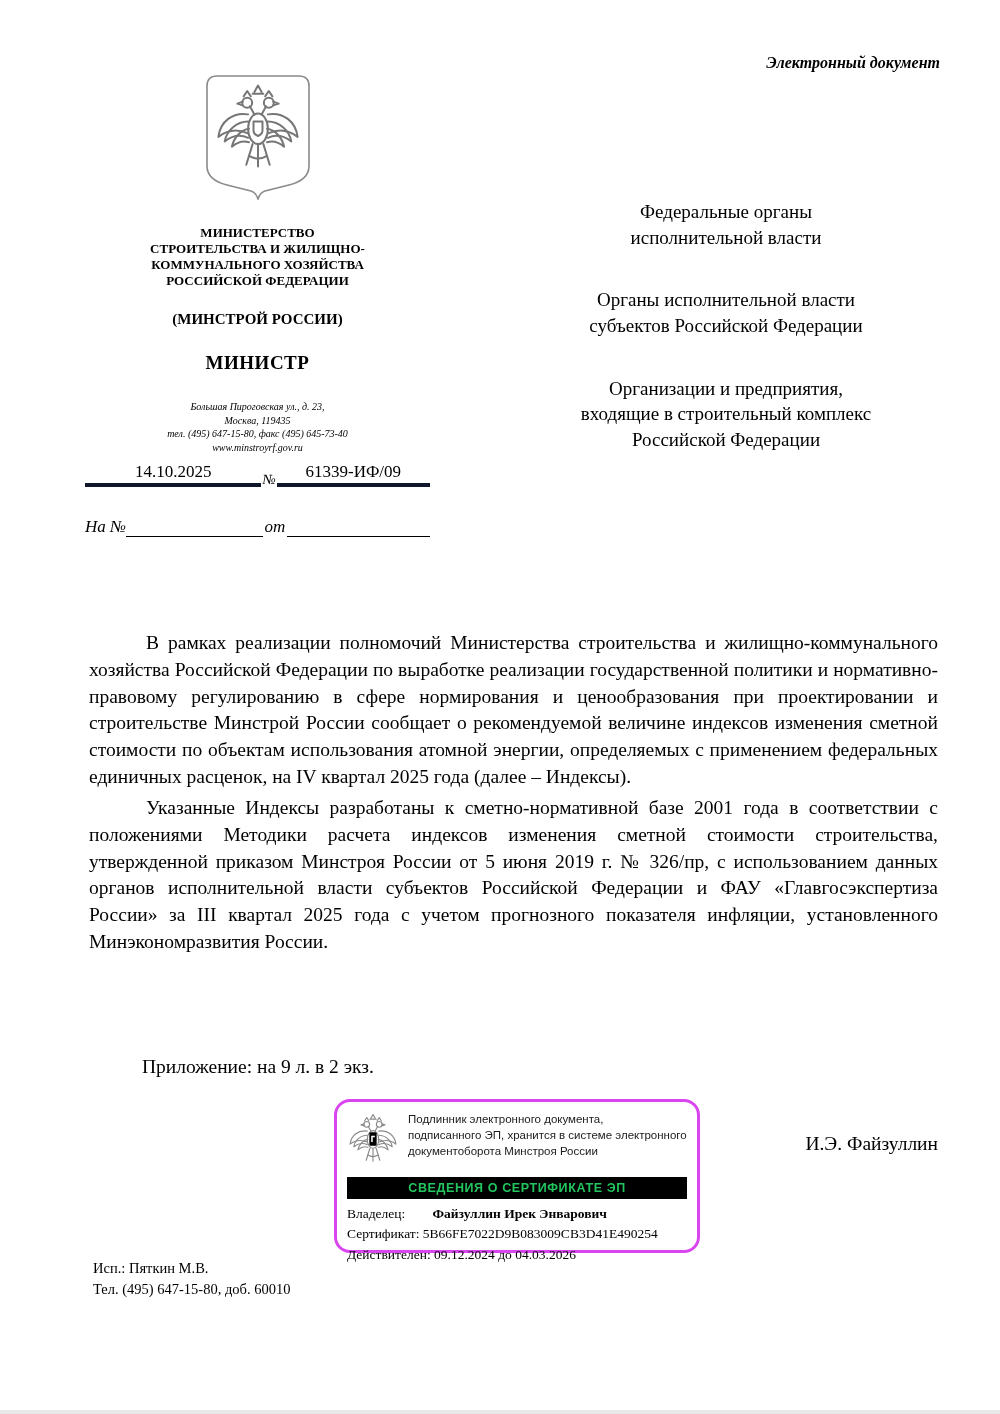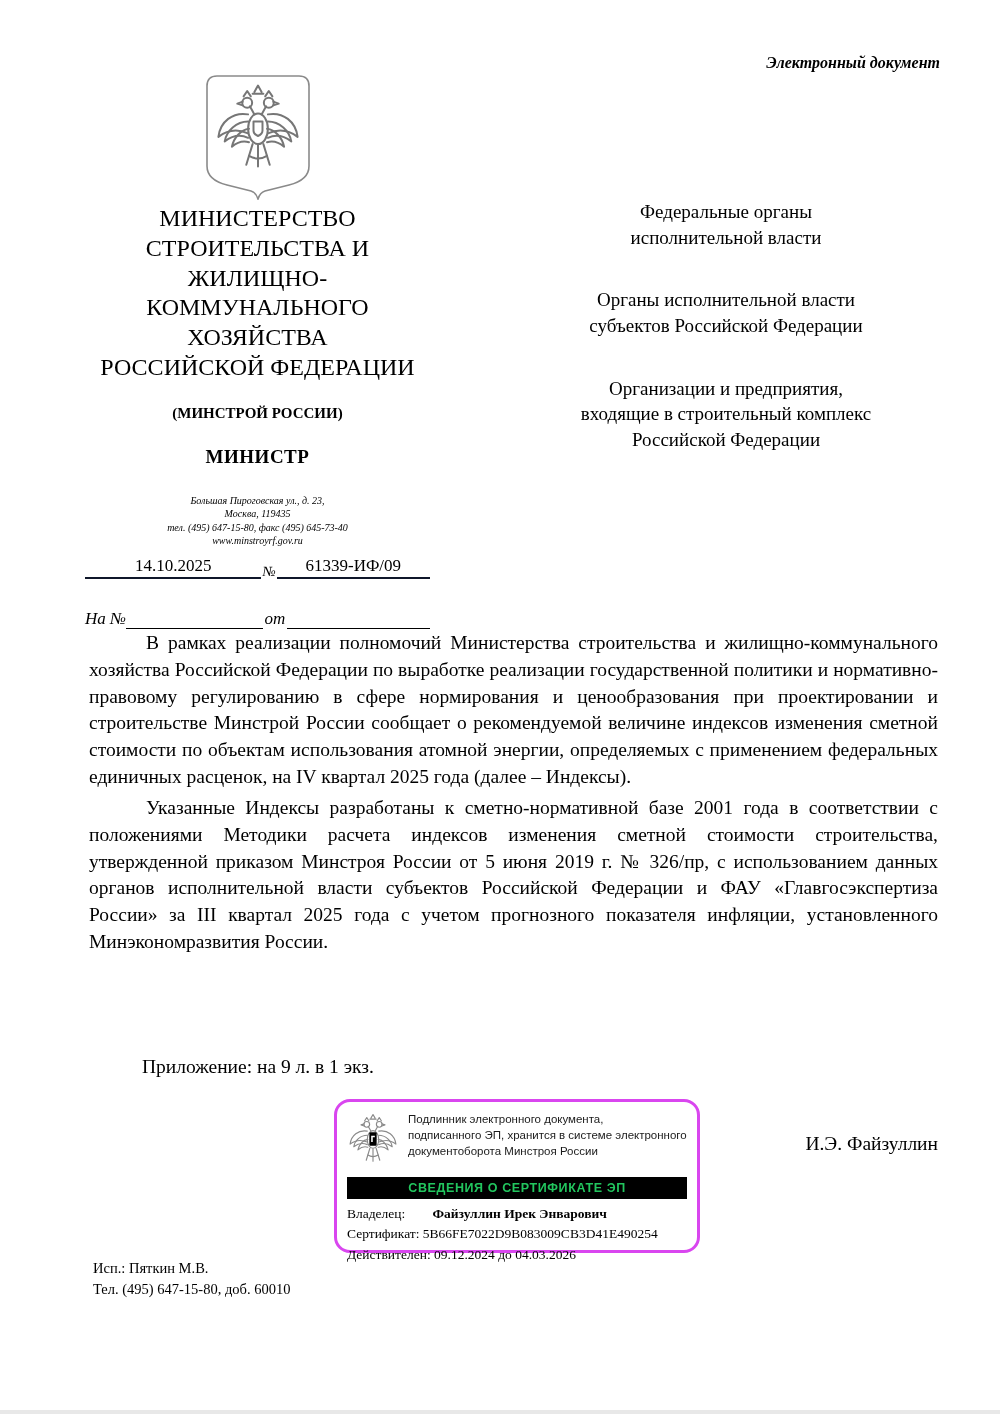--- a/index.html
+++ b/index.html
@@ -17,34 +17,34 @@
     position:absolute; top:54px; right:60px;
     font-style:italic; font-weight:bold; font-size:16px;
   }
   
   .hdr-left{
     position:absolute; left:85px; top:74px; width:345px;
     text-align:center;
   }
   .emblem{ display:block; margin:0 auto; color:#767676; }
   .ministry-name{
-    margin-top:4px;
-    font-weight:normal; font-size:24px; line-height:1.24;
+    margin-top:25px;
+    font-weight:bold; font-size:13px; line-height:1.24;
     white-space:pre-line;
   }
   .ministry-short{ margin-top:22px; font-weight:bold; font-size:15px; }
   .minister-title{ margin-top:24px; font-weight:bold; font-size:19px; letter-spacing:.5px; }
   .addr{
     margin-top:26px; font-style:italic; font-size:10px; line-height:1.35;
     white-space:pre-line;
   }
   .date-row{
     margin-top:8px; display:flex; align-items:flex-end; font-size:17px;
   }
-  .u-cell{ border-bottom:2px solid #0f172a; text-align:center; padding-bottom:1px; }
+  .u-cell{ border-bottom:4px solid #0f172a; text-align:center; padding-bottom:1px; }
   .date-cell{ flex:1.15; }
   .num-cell{ flex:1; }
   .no-sign{ font-size:14px; font-style:italic; padding:0 1px; transform:translateY(1px); }
   .ref-row{
     margin-top:30px; display:flex; align-items:flex-end;
     font-size:17px; font-style:italic;
   }
   .ref-row .line{ border-bottom:1px solid #000; }
   .ref-line1{ flex:1.1; }
   .ref-line2{ flex:1.15; }
@@ -173,21 +173,21 @@
     <div class="recipient">Организации и предприятия,
 входящие в строительный комплекс
 Российской Федерации</div>
   </div>
 
   <div class="body-text">
     <p>В рамках реализации полномочий Министерства строительства и жилищно-коммунального хозяйства Российской Федерации по выработке реализации государственной политики и нормативно-правовому регулированию в сфере нормирования и ценообразования при проектировании и строительстве Минстрой России сообщает о рекомендуемой величине индексов изменения сметной стоимости по объектам использования атомной энергии, определяемых с применением федеральных единичных расценок, на IV квартал 2025 года (далее – Индексы).</p>
     <p>Указанные Индексы разработаны к сметно-нормативной базе 2001 года в соответствии с положениями Методики расчета индексов изменения сметной стоимости строительства, утвержденной приказом Минстроя России от 5 июня 2019 г. № 326/пр, с использованием данных органов исполнительной власти субъектов Российской Федерации и ФАУ «Главгосэкспертиза России» за III квартал 2025 года с учетом прогнозного показателя инфляции, установленного Минэкономразвития России.</p>
   </div>
 
-  <div class="attachment">Приложение: на 9 л. в 1 экз.</div>
+  <div class="attachment">Приложение: на 9 л. в 2 экз.</div>
 
   <div class="stamp">
     <div class="stamp-top">
       <svg class="stamp-eagle" width="52" height="62" viewBox="0 0 100 110">
         <use href="#eagle" stroke-width="3"></use>
         <rect x="43" y="38" width="14" height="26" rx="2" fill="#000" stroke="none"></rect>
         <path d="M46.5,45 h7 v3 h-4 v9 h-3 z" fill="#fff" stroke="none"></path>
       </svg>
       <div class="stamp-note">Подлинник электронного документа,
 подписанного ЭП, хранится в системе электронного

